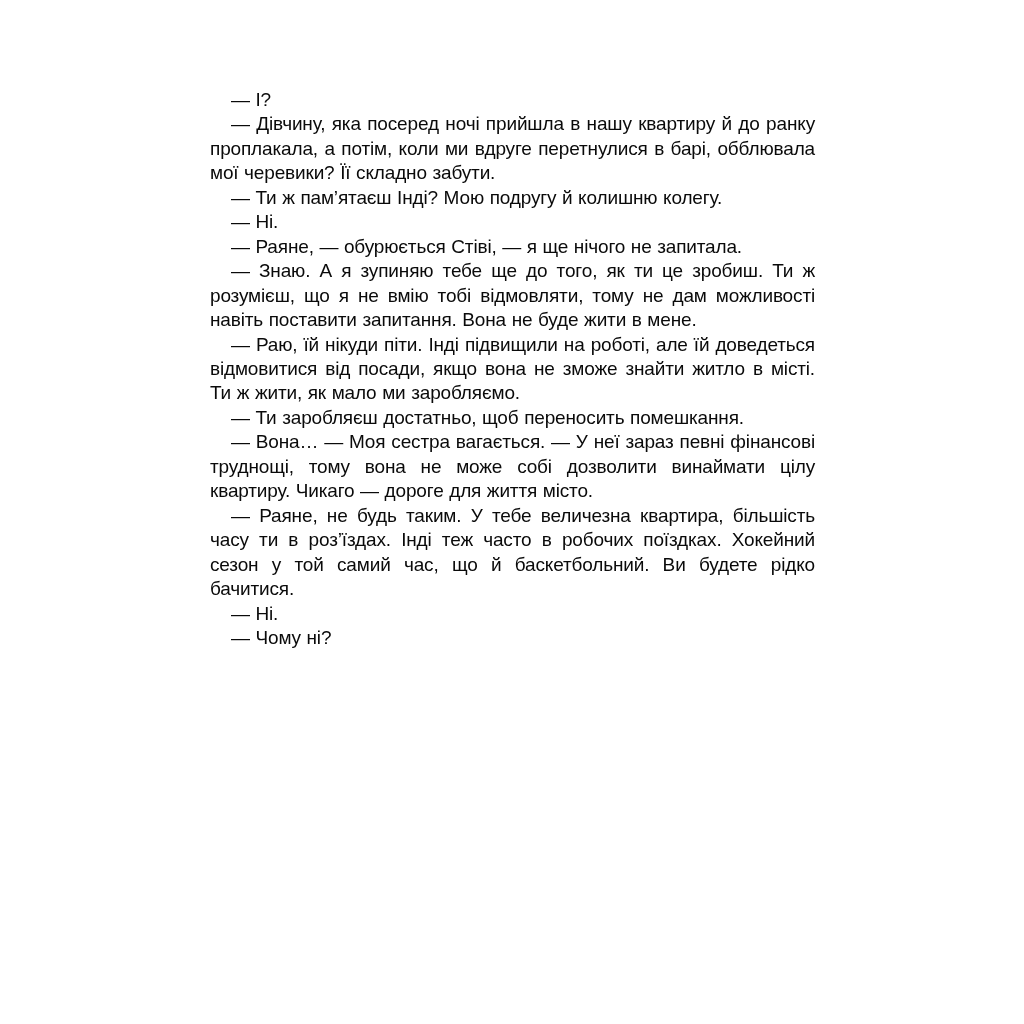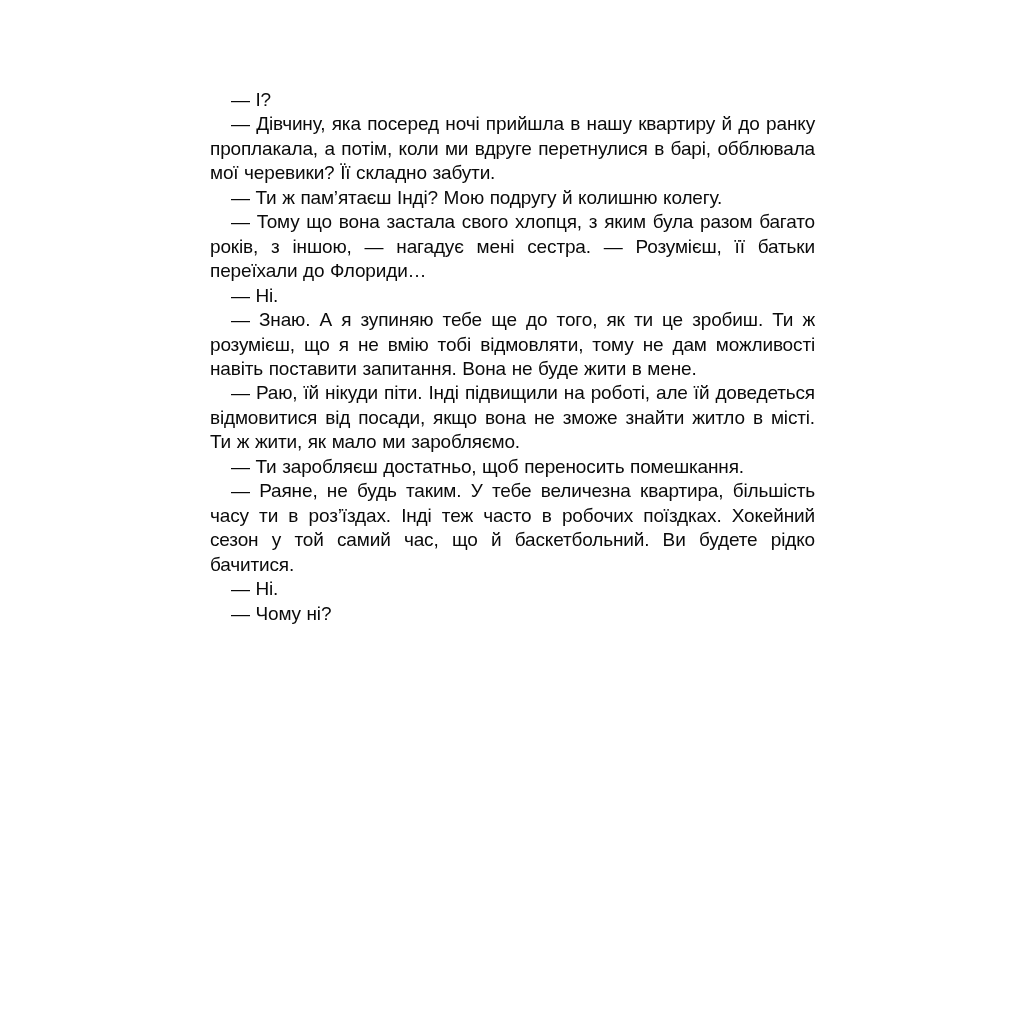--- a/index.html
+++ b/index.html
@@ -36,22 +36,23 @@
   }
 </style>
 </head>
 <body>
 
 <main class="book-page">
   <div class="text-column">
     <p>— І?</p>
     <p>— Дівчину, яка посеред ночі прийшла в нашу квартиру й до ранку проплакала, а потім, коли ми вдруге перетнулися в барі, обблювала мої черевики? Її складно забути.</p>
     <p>— Ти ж пам’ятаєш Інді? Мою подругу й колишню колегу.</p>
-    <p>— Тому що вона застала свого хлопця, з яким була разом багато років, з іншою, — нагадує мені сестра. — Розумієш, її батьки переїхали до Флориди…</p>
     <p>— Ні.</p>
+    <p>— Раяне, — обурюється Стіві, — я ще нічого не запитала.</p>
     <p>— Знаю. А я зупиняю тебе ще до того, як ти це зробиш. Ти ж розумієш, що я не вмію тобі відмовляти, тому не дам можливості навіть поставити запитання. Вона не буде жити в мене.</p>
     <p>— Раю, їй нікуди піти. Інді підвищили на роботі, але їй доведеться відмовитися від посади, якщо вона не зможе знайти житло в місті. Ти ж жити, як мало ми заробляємо.</p>
     <p>— Ти заробляєш достатньо, щоб переносить помешкання.</p>
+    <p>— Вона… — Моя сестра вагається. — У неї зараз певні фінансові труднощі, тому вона не може собі дозволити винаймати цілу квартиру. Чикаго — дороге для життя місто.</p>
     <p>— Раяне, не будь таким. У тебе величезна квартира, більшість часу ти в роз’їздах. Інді теж часто в робочих поїздках. Хокейний сезон у той самий час, що й баскетбольний. Ви будете рідко бачитися.</p>
     <p>— Ні.</p>
     <p>— Чому ні?</p>
   </div>
 </main>
 
 </body></html>

